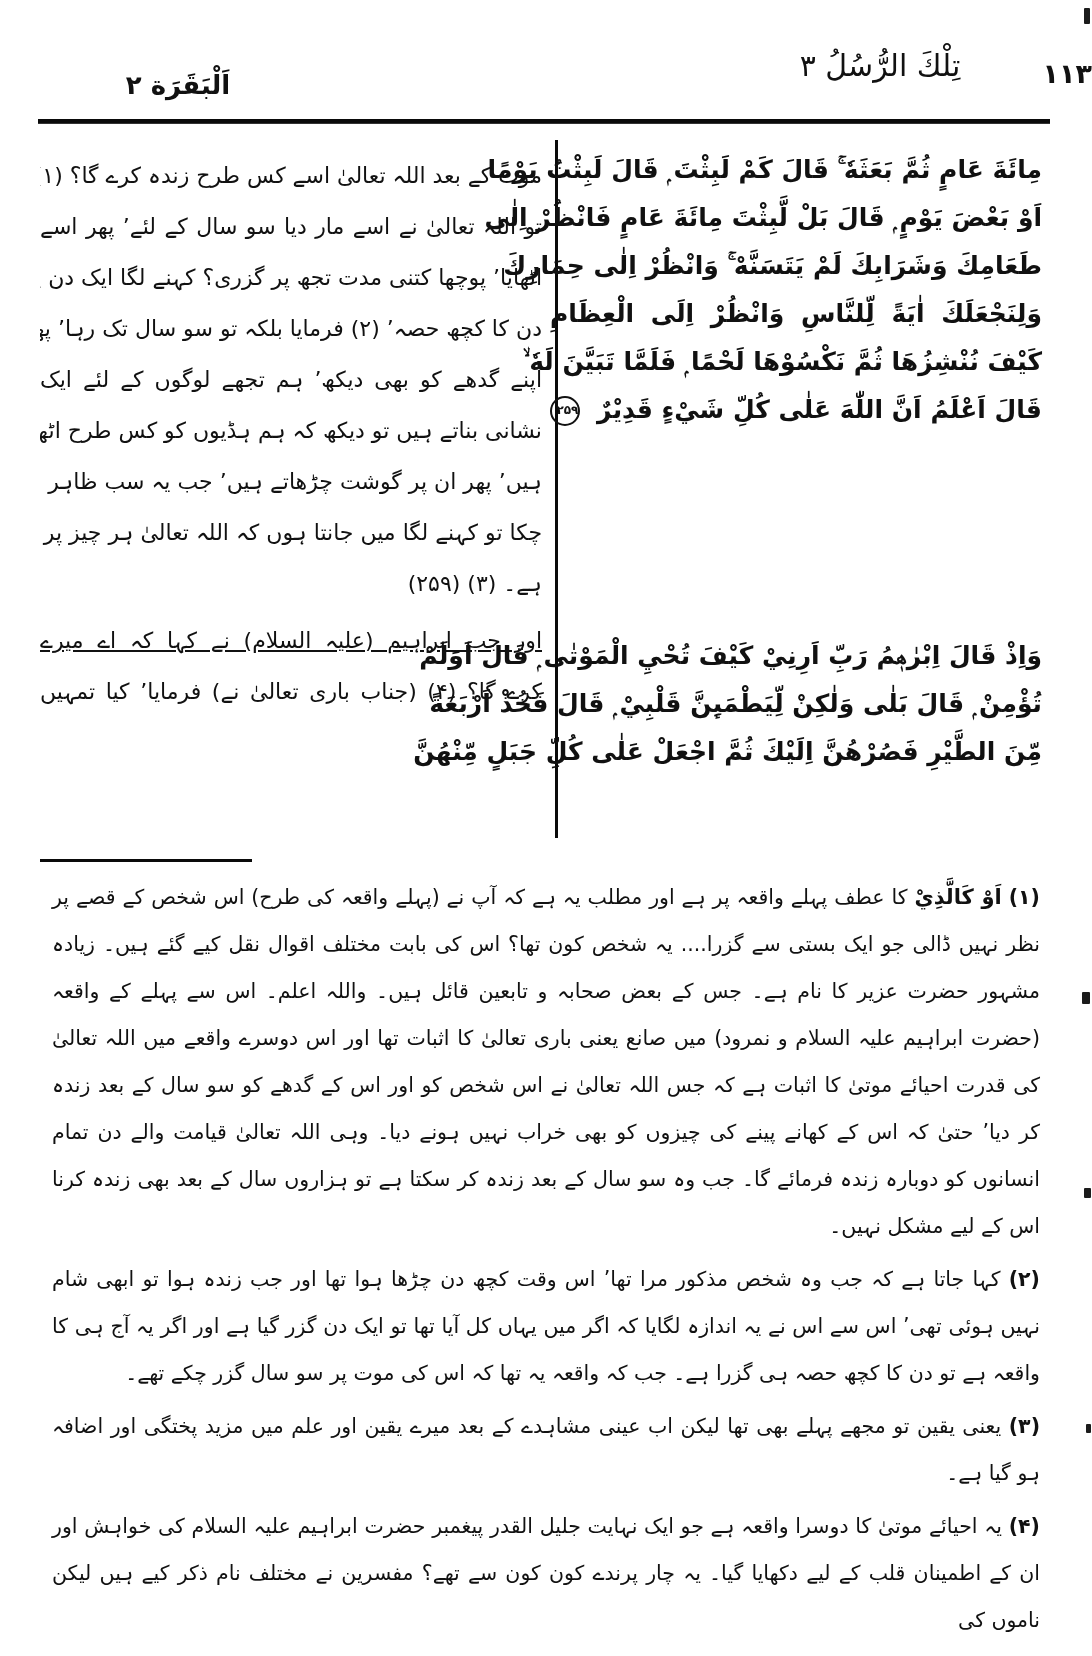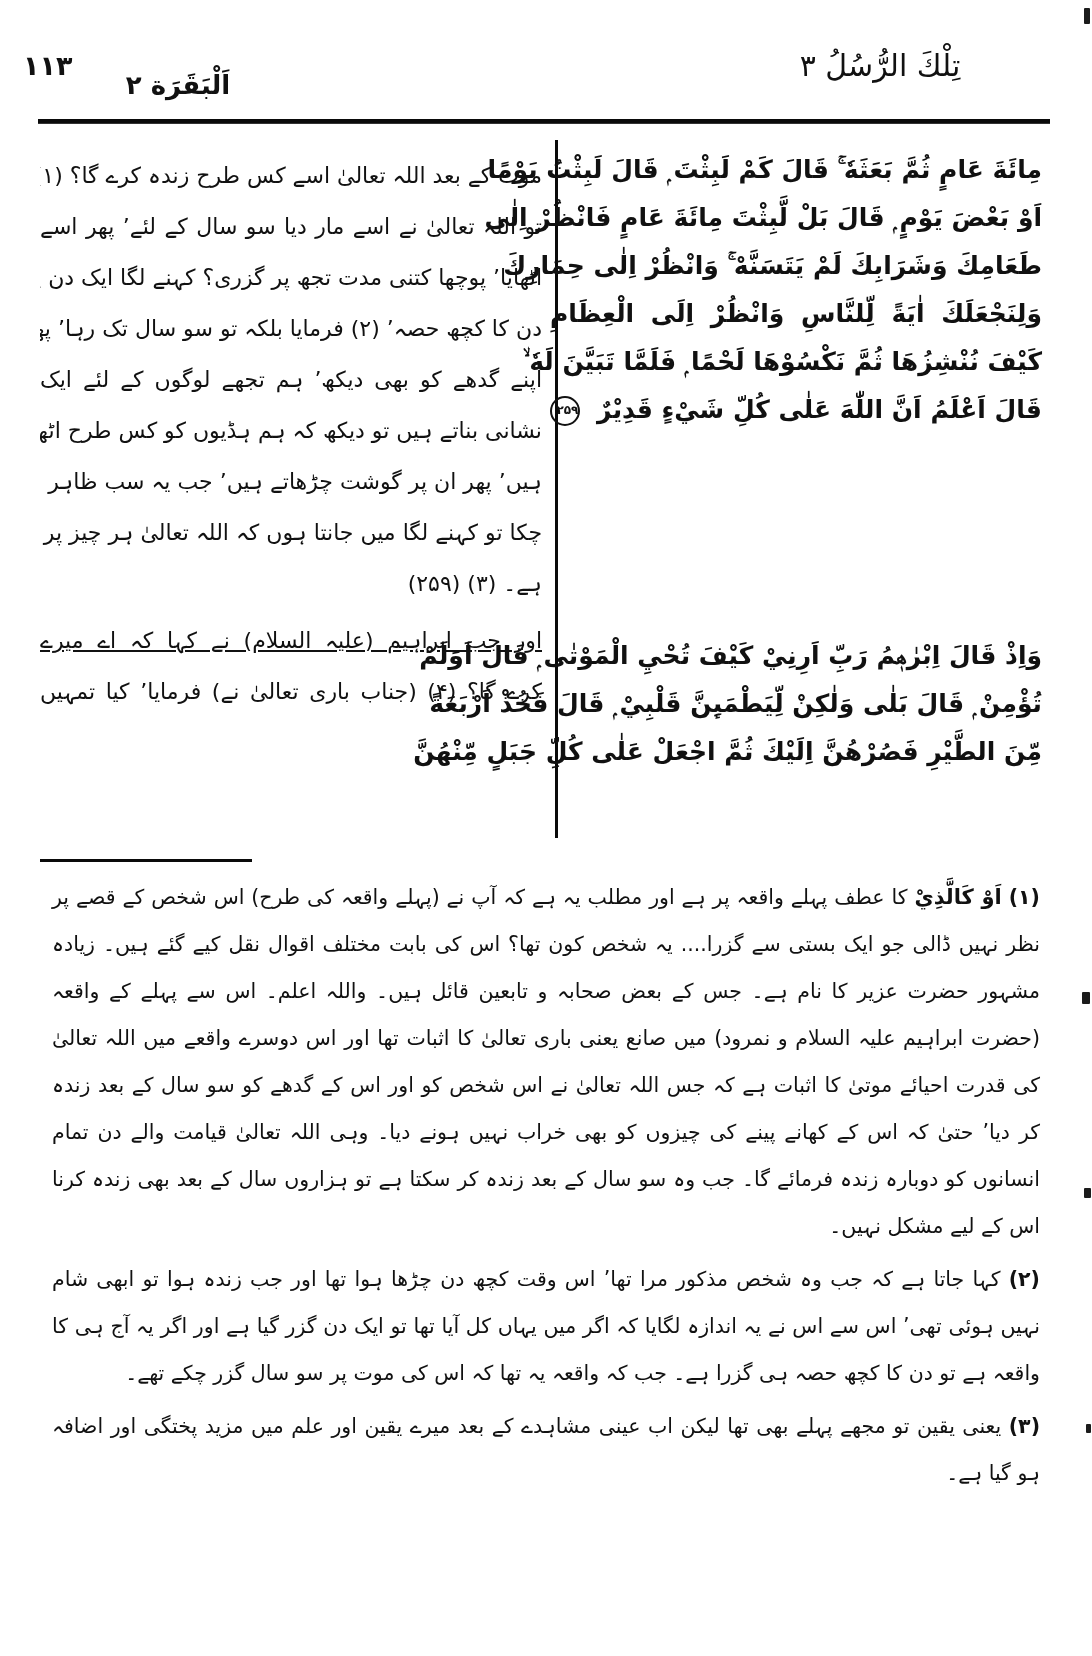--- a/index.html
+++ b/index.html
@@ -12,22 +12,22 @@
     font-family:"DejaVu Sans",sans-serif;
     color:#111;
     direction:rtl;
   }
   
   .hdr-section{
     position:absolute;top:48px;right:62px;width:300px;
     font-size:30px;font-weight:normal;text-align:center;
   }
   .hdr-page{
-    position:absolute;top:50px;left:0;right:0;
-    font-size:27px;font-weight:bold;text-align:left;padding-left:23px;
+    position:absolute;top:58px;left:0;right:0;
+    font-size:27px;font-weight:bold;text-align:right;padding-left:23px;
   }
   .hdr-surah{
     position:absolute;top:58px;left:68px;width:220px;
     font-size:26px;font-weight:bold;text-align:center;margin-top:12px;
   }
   .hdr-rule{
     position:absolute;top:119px;left:38px;width:1012px;height:4px;
     background:#0a0a0a;border-bottom:1px solid #333;
   }
   
@@ -137,20 +137,24 @@
       <span>کا عطف پہلے واقعہ پر ہے اور مطلب یہ ہے کہ آپ نے (پہلے واقعہ کی طرح) اس شخص کے قصے پر نظر نہیں ڈالی جو ایک بستی سے گزرا.... یہ شخص کون تھا؟ اس کی بابت مختلف اقوال نقل کیے گئے ہیں۔ زیادہ مشہور حضرت عزیر کا نام ہے۔ جس کے بعض صحابہ و تابعین قائل ہیں۔ واللہ اعلم۔ اس سے پہلے کے واقعہ (حضرت ابراہیم علیہ السلام و نمرود) میں صانع یعنی باری تعالیٰ کا اثبات تھا اور اس دوسرے واقعے میں اللہ تعالیٰ کی قدرت احیائے موتیٰ کا اثبات ہے کہ جس اللہ تعالیٰ نے اس شخص کو اور اس کے گدھے کو سو سال کے بعد زندہ کر دیا’ حتیٰ کہ اس کے کھانے پینے کی چیزوں کو بھی خراب نہیں ہونے دیا۔ وہی اللہ تعالیٰ قیامت والے دن تمام انسانوں کو دوبارہ زندہ فرمائے گا۔ جب وہ سو سال کے بعد زندہ کر سکتا ہے تو ہزاروں سال کے بعد بھی زندہ کرنا اس کے لیے مشکل نہیں۔</span>
     </p>
     <p class="footnote">
       <span class="fn-marker">(۲)</span>
       <span>کہا جاتا ہے کہ جب وہ شخص مذکور مرا تھا’ اس وقت کچھ دن چڑھا ہوا تھا اور جب زندہ ہوا تو ابھی شام نہیں ہوئی تھی’ اس سے اس نے یہ اندازہ لگایا کہ اگر میں یہاں کل آیا تھا تو ایک دن گزر گیا ہے اور اگر یہ آج ہی کا واقعہ ہے تو دن کا کچھ حصہ ہی گزرا ہے۔ جب کہ واقعہ یہ تھا کہ اس کی موت پر سو سال گزر چکے تھے۔</span>
     </p>
     <p class="footnote">
       <span class="fn-marker">(۳)</span>
       <span>یعنی یقین تو مجھے پہلے بھی تھا لیکن اب عینی مشاہدے کے بعد میرے یقین اور علم میں مزید پختگی اور اضافہ ہو گیا ہے۔</span>
     </p>
+    <p class="footnote">
+      <span class="fn-marker">(۴)</span>
+      <span>یہ احیائے موتیٰ کا دوسرا واقعہ ہے جو ایک نہایت جلیل القدر پیغمبر حضرت ابراہیم علیہ السلام کی خواہش اور ان کے اطمینان قلب کے لیے دکھایا گیا۔ یہ چار پرندے کون کون سے تھے؟ مفسرین نے مختلف نام ذکر کیے ہیں لیکن ناموں کی</span>
+    </p>
   </div>
 
   <div class="speck speck-1"></div>
   <div class="speck speck-2"></div>
   <div class="speck speck-3"></div>
   <div class="speck speck-4"></div>
 
 </div>
 
 </body></html>

